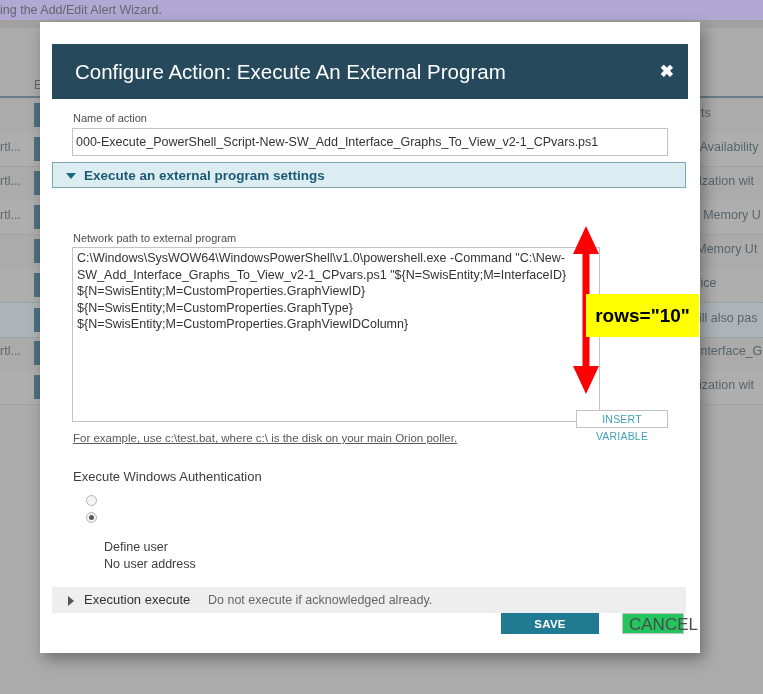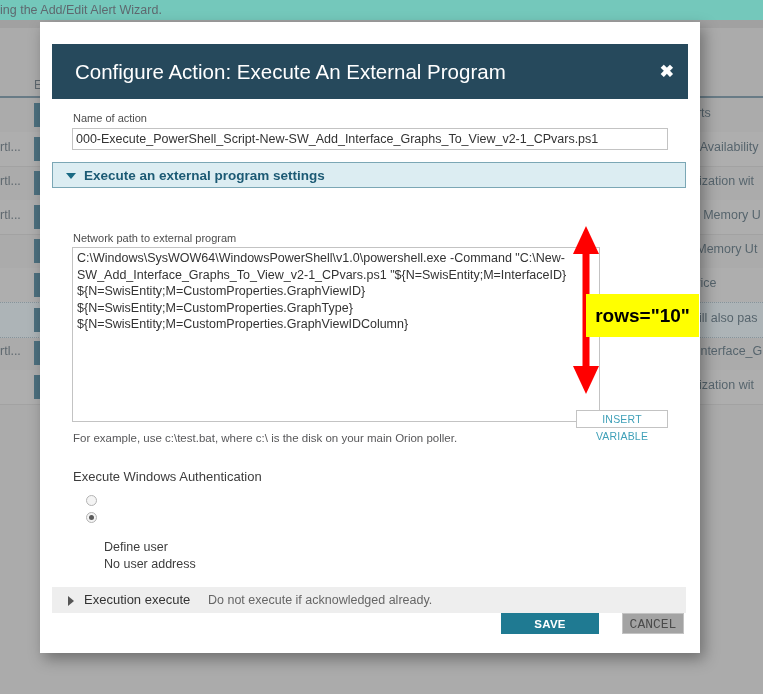--- a/index.html
+++ b/index.html
@@ -17,21 +17,21 @@
 
   
   #bg {
     position: absolute;
     inset: 0;
     background: #b9b9b9;
   }
   #bg-topbar {
     position: absolute;
     left: 0; top: 0; right: 0; height: 20px;
-    background: #5eead4;
+    background: #c4b5fd;
     color: #3a4a55;
     font-size: 12.5px;
     line-height: 20px;
     white-space: nowrap;
     overflow: hidden;
   }
   #bg-rule {
     position: absolute;
     left: 0; top: 20px; right: 0; height: 8px;
     background: #a9a9a9;
@@ -127,21 +127,21 @@
     position: absolute;
     color: #4d4d4d;
     font-size: 11px;
     white-space: nowrap;
   }
 
   #name-label { left: 33px; top: 90px; }
   #name-input {
     position: absolute;
     left: 32px; top: 106px;
-    width: 596px; height: 22px;
+    width: 596px; height: 28px;
     border: 1px solid #c3c3c3;
     background: #fff;
     font-family: "Liberation Sans", sans-serif;
     font-size: 12.5px;
     color: #333;
     padding: 0 3px;
     box-sizing: border-box;
   }
 
   #section-exec {
@@ -201,20 +201,21 @@
     cursor: pointer;
     box-sizing: border-box;
   }
 
   .hint {
     position: absolute;
     left: 33px;
     color: #58585a;
     font-size: 11.5px;
     white-space: nowrap;
+    text-decoration: underline;
   }
   #hint1 { top: 410px; }
   #hint2 { top: 424px; }
 
   #auth-label { left: 33px; top: 447px; font-size: 13px; color: #3d3d3d; }
 
   .radio-row {
     position: absolute;
     left: 46px;
     height: 18px;
@@ -294,28 +295,28 @@
     text-align: center;
     line-height: 21px;
     cursor: pointer;
     border: none;
     font-family: "Liberation Sans", sans-serif;
   }
   #btn-cancel {
     position: absolute;
     left: 582px; top: 591px;
     width: 62px; height: 21px;
-    background: #a3a3a3;
+    background: #22c55e;
     border: 1px solid #c3c3c3;
     color: #4b4b4b;
-    font-size: 13px;
+    font-size: 17px;
     text-align: center;
     line-height: 19px;
     cursor: pointer;
-    font-family: Liberation Mono, monospace;
+    font-family: Liberation Sans, sans-serif;
     box-sizing: border-box;
   }
 
   
   #annotation-arrow {
     position: absolute;
     left: 572px; top: 226px;
     width: 28px; height: 168px;
   }
   #annotation-box {

